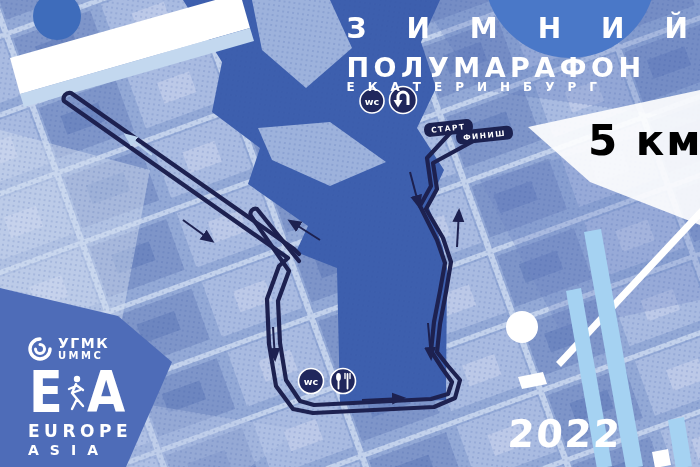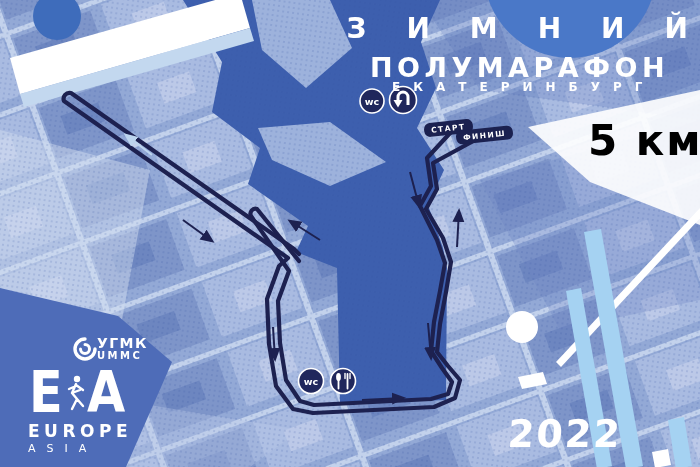--- a/index.html
+++ b/index.html
@@ -4,39 +4,39 @@
 <style>
   html,body{margin:0;padding:0;background:#444;}
   .poster{
     position:relative;width:700px;height:467px;overflow:hidden;
     font-family:"DejaVu Sans","Liberation Sans",sans-serif;
     background:#8da4d2;
   }
   .poster svg.base{position:absolute;left:0;top:0;}
   .abs{position:absolute;}
   .ttl{color:#fff;font-weight:bold;line-height:1;white-space:nowrap;}
-  .title-block{top:15px;right:12px;text-align:center;}
+  .title-block{top:15px;right:12px;text-align:left;}
   .t1{font-size:28px;letter-spacing:40px;margin-right:-40px;}
   .t2{font-size:27px;letter-spacing:4.5px;margin-right:-4.5px;margin-top:11px;}
   .city{font-size:12px;letter-spacing:13px;margin-right:-13px;margin-top:0;}
   .dist{left:588px;top:116px;color:#000000;font-weight:bold;font-size:42px;letter-spacing:2px;white-space:nowrap;}
   .year{left:508px;top:412px;color:#fff;font-weight:bold;font-size:38px;letter-spacing:2px;transform:skewX(-4deg);}
   .tag{background:#1b2150;color:#fff;font-weight:bold;font-size:7.5px;letter-spacing:1.5px;
        padding:2.5px 7px;border-radius:6px;white-space:nowrap;}
   .tag-start{left:424px;top:121px;transform:rotate(-6deg);}
   .tag-finish{left:456px;top:128px;transform:rotate(-6deg);}
   .logos{left:28px;top:336px;width:120px;color:#fff;}
-  .ummc-row{display:flex;align-items:center;justify-content:flex-end;}
+  .ummc-row{display:flex;align-items:center;gap:6px;}
   .ummc-txt div{font-weight:bold;line-height:1.05;}
   .ummc-ru{font-size:14px;letter-spacing:1.5px;}
   .ummc-en{font-size:10px;letter-spacing:2.5px;}
   .ea-row{display:flex;align-items:center;justify-content:flex-start;margin-top:4px;height:56px;}
   .ea-letter{font-size:52px;font-weight:bold;line-height:1;transform:scale(.95,1.08);}
   .ea-sub{font-weight:bold;font-size:17px;letter-spacing:4.5px;line-height:1.25;}
-  .ea-sub2{font-weight:normal;font-size:11px;letter-spacing:11px;line-height:1.25;}
+  .ea-sub2{font-weight:bold;font-size:14px;letter-spacing:11px;line-height:1.25;}
 </style>
 </head>
 <body>
 
 <div class="poster">
 
   <svg class="base" width="700" height="467" viewBox="0 0 700 467">
     <defs>
       <pattern id="city" width="190" height="74" patternUnits="userSpaceOnUse" patternTransform="rotate(-20 350 233)">
         <rect width="190" height="74" fill="#93a9d6"></rect>

